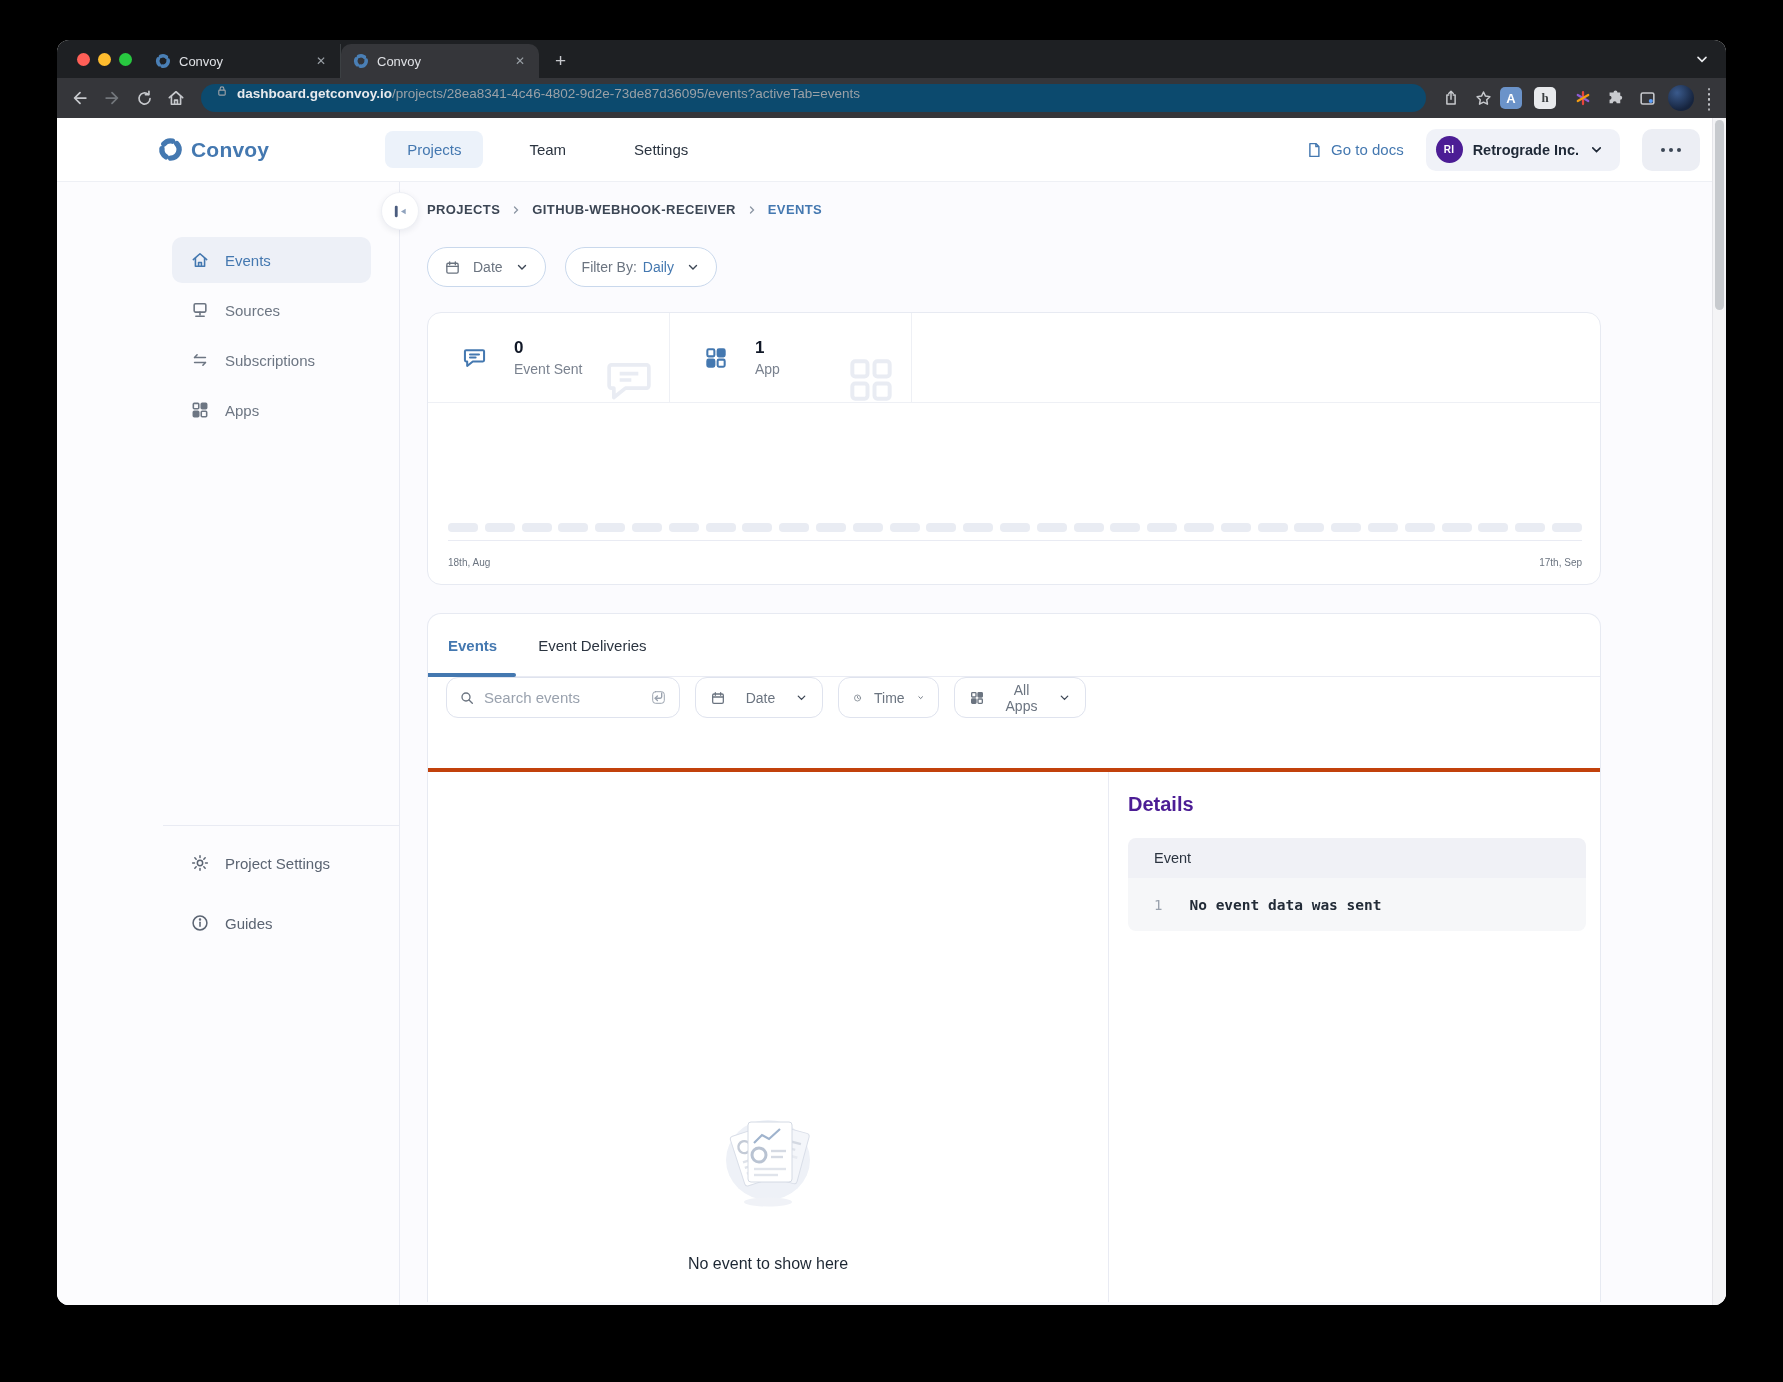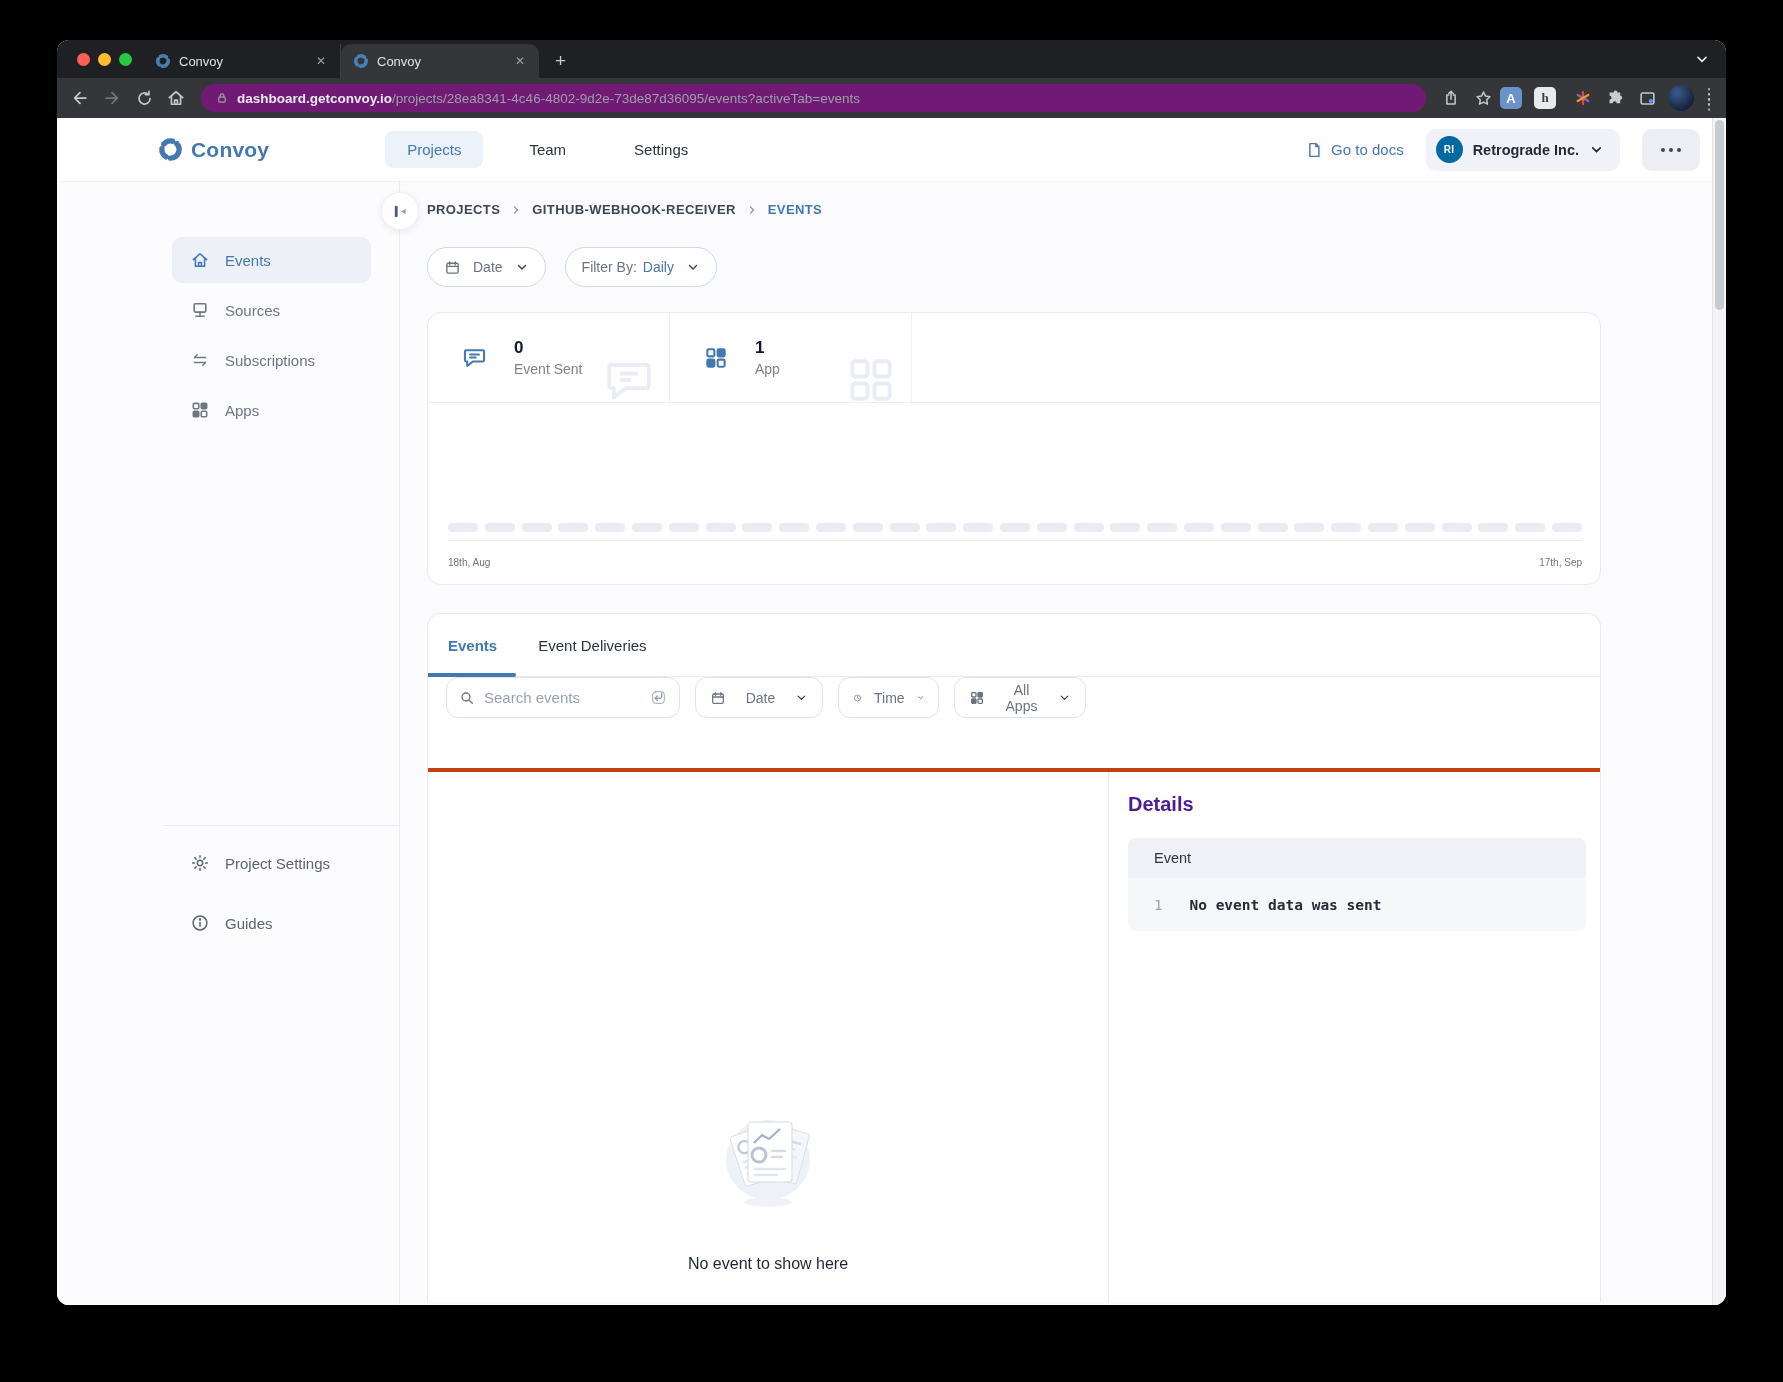--- a/index.html
+++ b/index.html
@@ -20,21 +20,21 @@
   .tab.first { margin-left:86px; border-right:1px solid #3c4043; }
   .tab.active { background:#35363a; border-radius:10px 10px 0 0; border-right:none; }
   .tab .title { flex:1; white-space:nowrap; overflow:hidden; }
   .tab .close { color:#9aa0a6; font-size:12px; cursor:default; padding:2px 4px; }
   .newtab { color:#c6c8cc; font-size:19px; margin:0 0 6px 10px; padding:0 6px; }
   .strip-chevron { position:absolute; right:16px; top:11px; }
 
   
   .toolbar { height:40px; background:#35363a; display:flex; align-items:center; padding:0 8px; gap:2px; flex-shrink:0; }
   .tool-btn { width:30px; height:30px; display:flex; align-items:center; justify-content:center; border-radius:50%; flex-shrink:0; }
-  .urlbar { flex:1; height:28px; background:#701a75; border-radius:14px; display:flex; align-items:center;
+  .urlbar { flex:1; height:28px; background:#0c4a6e; border-radius:14px; display:flex; 
     padding:0 14px; margin:0 8px; gap:8px; min-width:0; }
   .url-host { color:#e8eaed; font-size:13.5px; font-weight:bold; white-space:nowrap; }
   .url-path { color:#9aa0a6; font-size:13.5px; white-space:nowrap; overflow:hidden; }
   .ext-tile { width:22px; height:22px; border-radius:5px; display:flex; align-items:center; justify-content:center;
     font-size:13px; font-weight:bold; flex-shrink:0; }
   .ext-translate { background:#6b93c9; color:#fff; }
   .ext-h { background:#e8eaed; color:#3c4043; font-family:"Liberation Serif", serif; }
   .browser-avatar { width:26px; height:26px; border-radius:50%; flex-shrink:0;
     background:radial-gradient(circle at 35% 30%, #3a5a8c 0%, #16243e 70%); margin:0 4px; }
   .kebab { color:#c6c8cc; font-size:15px; letter-spacing:0; line-height:5px; width:18px; text-align:center; }
@@ -42,21 +42,21 @@
   
   .appheader { height:64px; background:#fff; display:flex; align-items:center; border-bottom:1px solid #eef0f5; flex-shrink:0; position:relative; z-index:2; }
   .brand { display:flex; align-items:center; gap:7px; margin-left:100px; }
   .brand-name { color:#4478b0; font-size:21px; font-weight:bold; letter-spacing:.2px; }
   .mainnav { display:flex; align-items:center; margin-left:116px; gap:24px; }
   .nav-item { font-size:15px; color:#2b3440; padding:10px 22px; border-radius:8px; }
   .nav-item.active { background:#ecf2fa; color:#4478b0; }
   .header-right { margin-left:auto; display:flex; align-items:center; margin-right:26px; gap:22px; }
   .docs-link { display:flex; align-items:center; gap:8px; color:#4478b0; font-size:15px; }
   .org-btn { display:flex; align-items:center; gap:10px; background:#f0f2f8; border-radius:10px; height:42px; padding:0 16px 0 10px; }
-  .org-avatar { width:27px; height:27px; border-radius:50%; background:#0369a1; color:#fff; font-size:10px; font-weight:bold;
+  .org-avatar { width:27px; height:27px; border-radius:50%; background:#4c1d95; color:#fff; font-size:10px; font-weight:bold;
     display:flex; align-items:center; justify-content:center; letter-spacing:.3px; }
   .org-name { font-size:14.5px; color:#1f2937; font-weight:bold; }
   .more-btn { width:58px; height:42px; background:#eceef4; border-radius:10px; display:flex; align-items:center; justify-content:center; gap:4px; }
   .more-btn i { width:4px; height:4px; background:#3c4654; border-radius:50%; display:block; }
 
   
   .appbody { flex:1; display:flex; background:#fbfbfe; min-height:0; position:relative; }
   .sidebar { width:343px; background:#fcfcfe; border-right:1px solid #e9ebf3; padding-top:55px; position:relative; flex-shrink:0; }
   .side-item { width:199px; height:46px; margin:0 0 4px 115px; display:flex; align-items:center; gap:15px;
     padding-left:18px; border-radius:10px; color:#6d7683; font-size:15px; }

